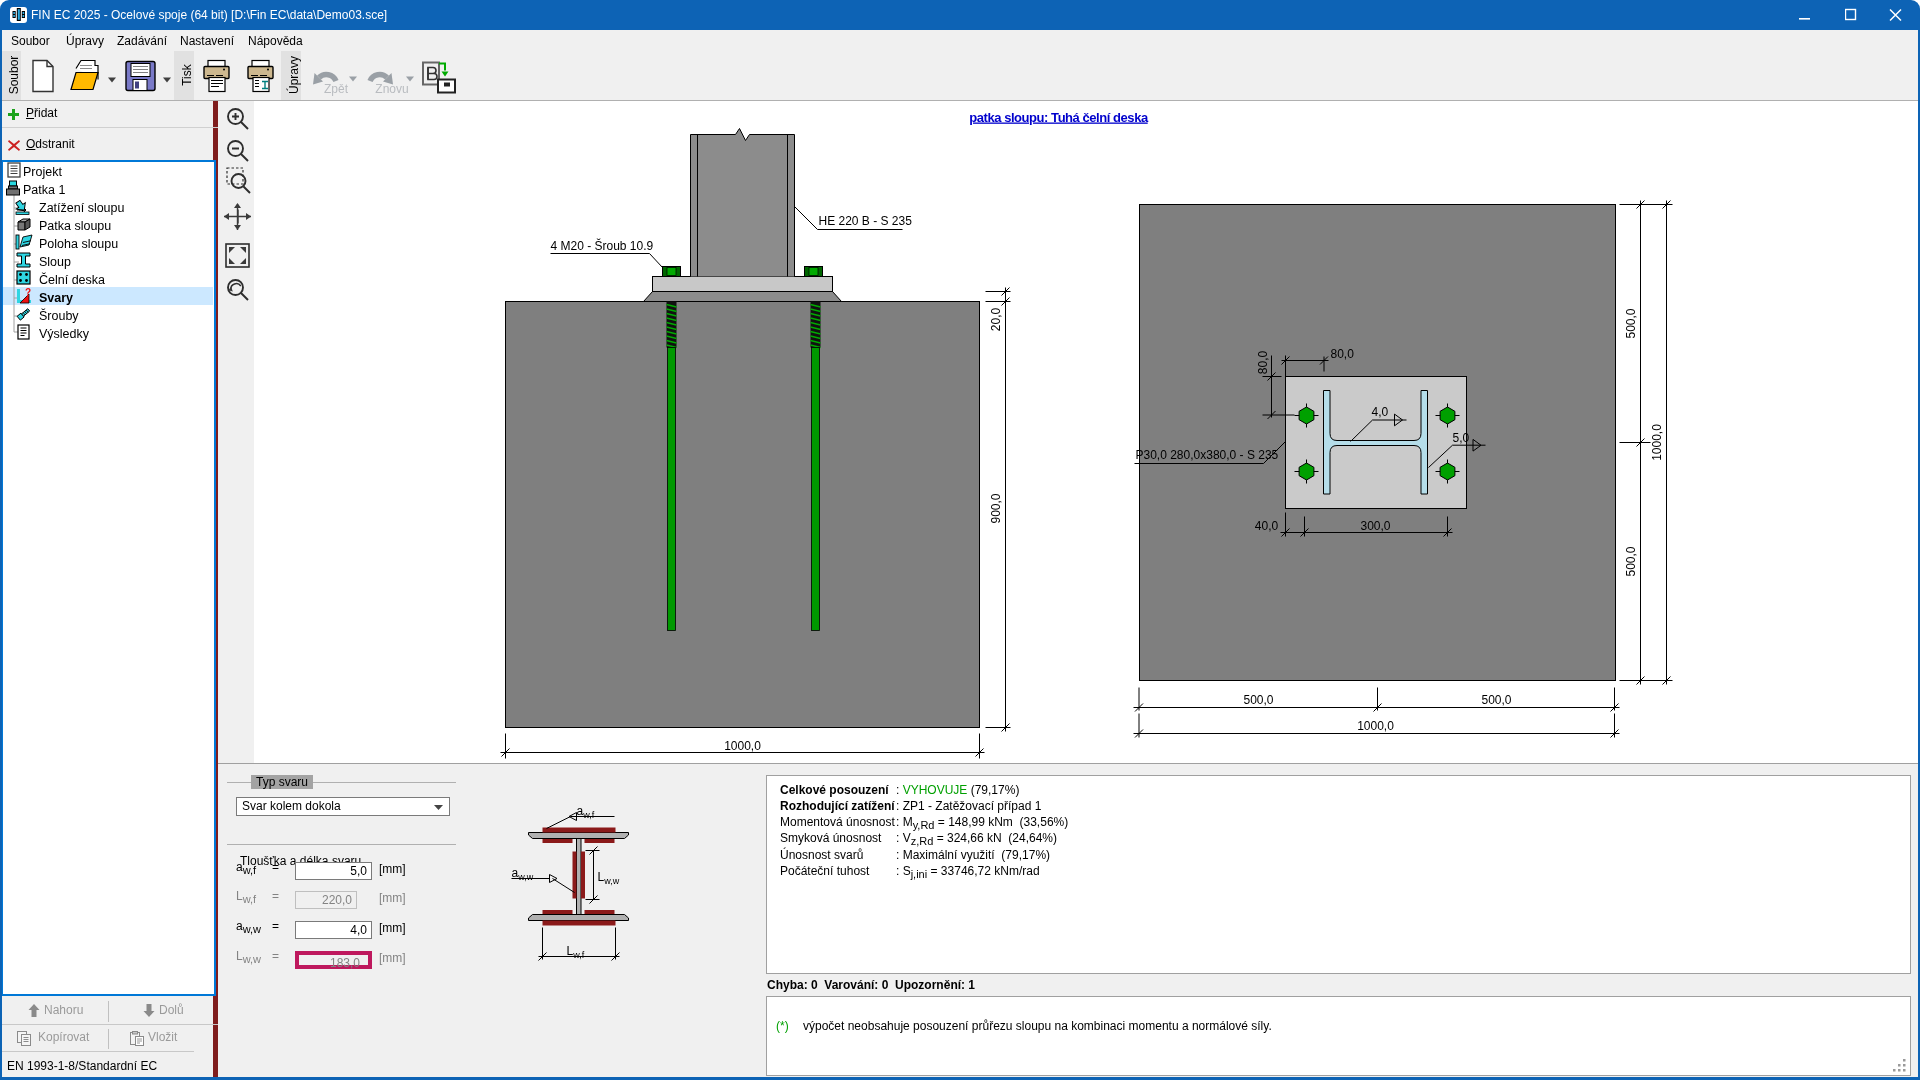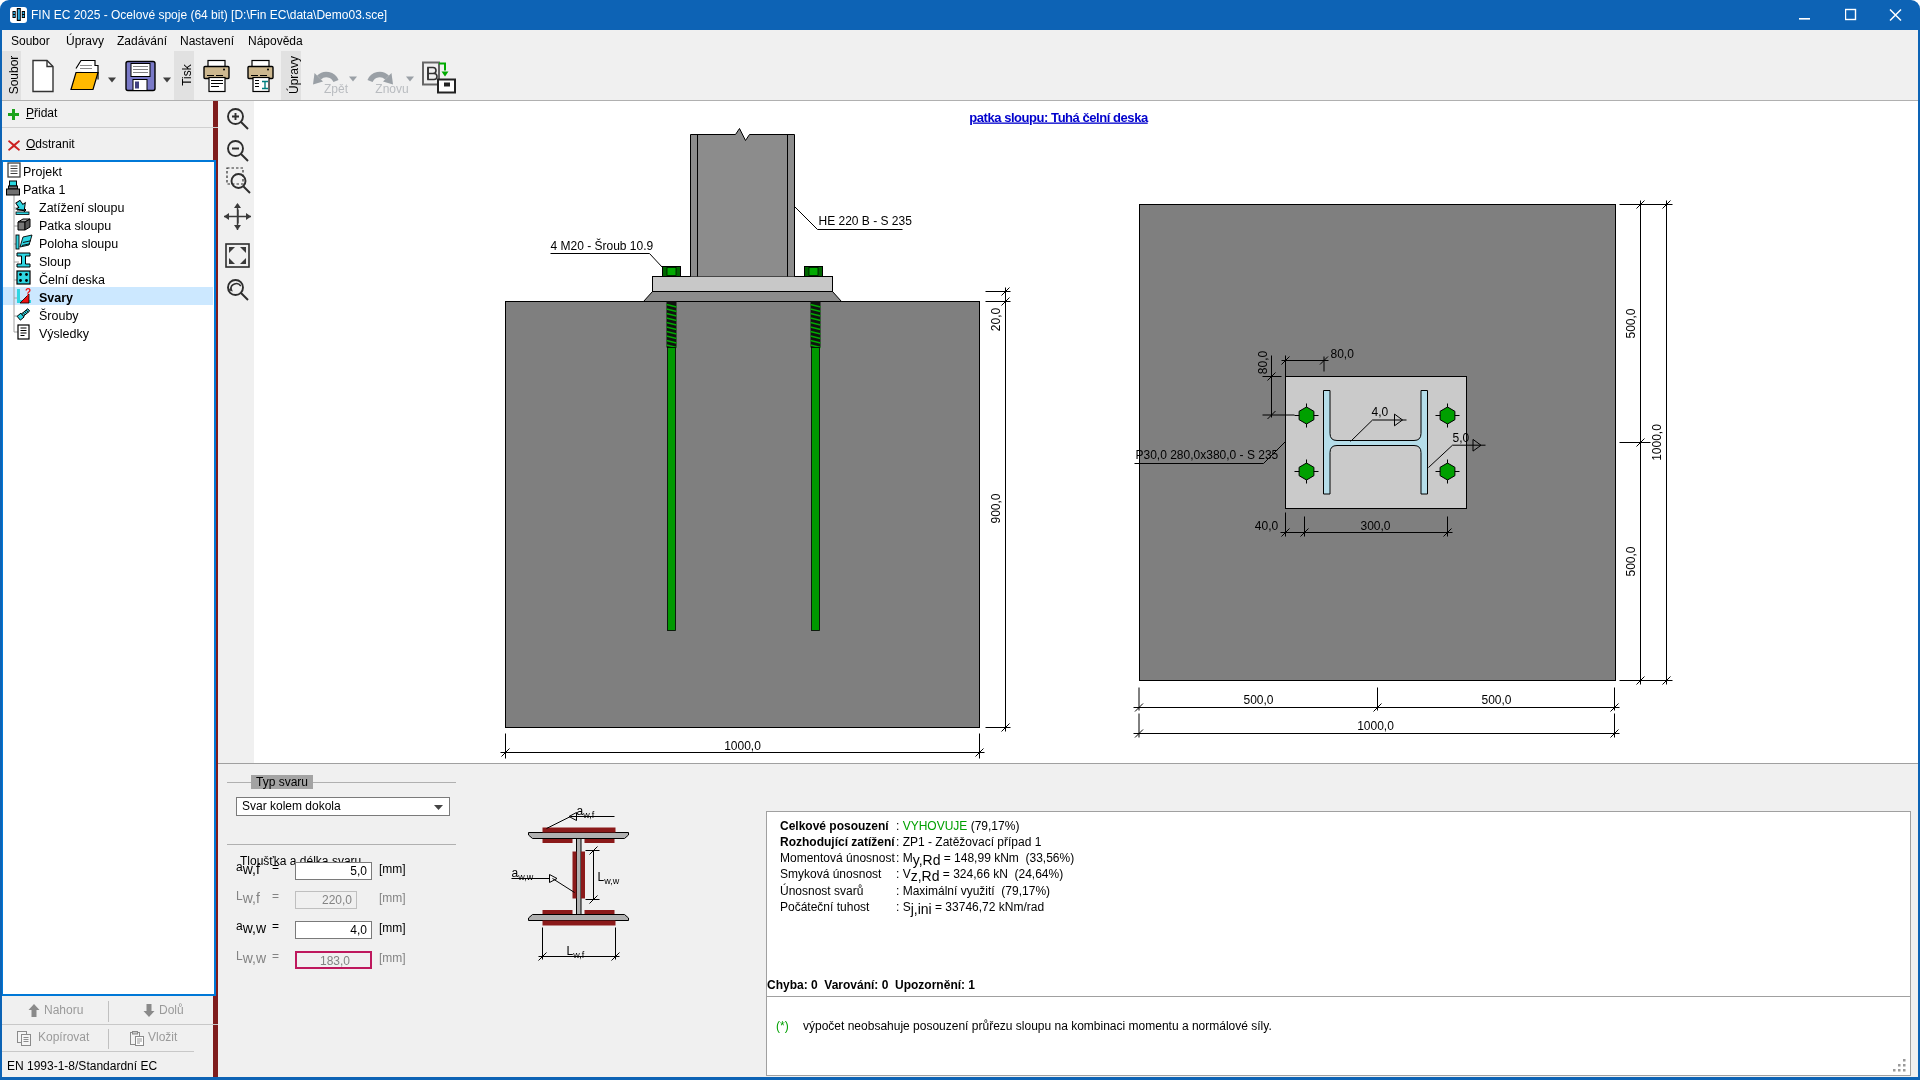--- a/index.html
+++ b/index.html
@@ -14,22 +14,22 @@
 .vstrip span{position:absolute;transform:rotate(-90deg);transform-origin:center;font-size:12px;white-space:nowrap;}
 #leftpanel{position:absolute;left:0;top:101px;width:218px;height:976px;background:#f0f0f0;border-right:5px solid #7f1d1d;}
 .lbtn{position:absolute;left:0;width:218px;font-size:12px;color:#000;}
 #tree{position:absolute;left:1px;top:59px;width:215px;height:836px;background:#fff;border:2px solid #0078d7;}
 .trow{position:absolute;left:0;width:210px;height:18px;font-size:12.5px;color:#000;line-height:18px;}
 #zoomstrip{position:absolute;left:218px;top:101px;width:36px;height:662px;background:#f0f0f0;}
 #drawarea{position:absolute;left:254px;top:101px;width:1664px;height:662px;background:#fff;}
 #bottompanel{position:absolute;left:218px;top:763px;width:1700px;height:314px;background:#f0f0f0;border-top:1px solid #a0a0a0;}
 .grouplabel{position:absolute;font-size:12px;color:#000;}
 .inlabel{position:absolute;font-size:12px;color:#000;}
-sub{font-size:14px;}
-#resultsbox{position:absolute;left:548px;top:11px;width:1145px;height:199px;background:#fff;border:1px solid #a0a0a0;font-size:12px;margin-top:36px;}
+sub{font-size:11px;}
+#resultsbox{position:absolute;left:548px;top:11px;width:1145px;height:199px;background:#fff;border:1px solid #a0a0a0;font-size:12px;}
 .rrow{position:absolute;left:13px;height:16px;white-space:nowrap;}
 .rv{position:absolute;left:116px;white-space:nowrap;}
 #notebox{position:absolute;left:548px;top:232px;width:1145px;height:80px;background:#fff;border:1px solid #a0a0a0;font-size:12px;}
 </style></head>
 <body>
 <div id="win">
 <div style="position:absolute;left:0;top:30px;width:2px;height:1050px;background:#0d63b5;z-index:50"></div>
 <div style="position:absolute;left:1918px;top:30px;width:2px;height:1050px;background:#0d63b5;z-index:50"></div>
 <div style="position:absolute;left:0;top:1077px;width:1920px;height:3px;background:#0d63b5;z-index:50"></div>
 <div id="titlebar">
@@ -444,21 +444,21 @@
 <div class="inlabel" style="left:18px;top:125px;color:#838383">L<sub>w,f</sub></div>
 <div class="inlabel" style="left:54px;top:125px;color:#838383">=</div>
 <div style="position:absolute;left:77px;top:127px;width:62px;height:18px;background:#f0f0f0;border:1px solid #bfbfbf;font-size:12px;line-height:16px;text-align:right;padding-right:4px;color:#838383">220,0</div>
 <div class="inlabel" style="left:161px;top:127px;color:#838383">[mm]</div>
 <div class="inlabel" style="left:18px;top:155px">a<sub>w,w</sub></div>
 <div class="inlabel" style="left:54px;top:155px">=</div>
 <div style="position:absolute;left:77px;top:157px;width:77px;height:18px;background:#fff;border:1px solid #7a7a7a;font-size:12px;line-height:16px;text-align:right;padding-right:4px">4,0</div>
 <div class="inlabel" style="left:161px;top:157px">[mm]</div>
 <div class="inlabel" style="left:18px;top:185px;color:#838383">L<sub>w,w</sub></div>
 <div class="inlabel" style="left:54px;top:185px;color:#838383">=</div>
-<div style="position:absolute;left:77px;top:187px;width:77px;height:18px;background:#f0f0f0;border:2px solid #be185d;font-size:12px;line-height:16px;text-align:right;padding-right:20px;color:#838383">183,0</div>
+<div style="position:absolute;left:77px;top:187px;width:77px;height:18px;background:#f0f0f0;border:4px solid #be185d;font-size:12px;line-height:16px;text-align:right;padding-right:8px;color:#838383">183,0</div>
 <div class="inlabel" style="left:161px;top:187px;color:#838383">[mm]</div>
 <div id="resultsbox">
 <div class="rrow" style="top:7px"><b>Celkové posouzení</b><span class="rv">: <span style="color:#00a000">VYHOVUJE</span> (79,17%)</span></div>
 <div class="rrow" style="top:23px"><b>Rozhodující zatížení</b><span class="rv">: ZP1 - Zatěžovací případ 1</span></div>
 <div class="rrow" style="top:39px"><span>Momentová únosnost</span><span class="rv">: M<sub>y,Rd</sub> = 148,99 kNm&nbsp; (33,56%)</span></div>
 <div class="rrow" style="top:55px"><span>Smyková únosnost</span><span class="rv">: V<sub>z,Rd</sub> = 324,66 kN&nbsp; (24,64%)</span></div>
 <div class="rrow" style="top:72px"><span>Únosnost svarů</span><span class="rv">: Maximální využití&nbsp; (79,17%)</span></div>
 <div class="rrow" style="top:88px"><span>Počáteční tuhost</span><span class="rv">: S<sub>j,ini</sub> = 33746,72 kNm/rad</span></div>
 </div>
 <div style="position:absolute;left:549px;top:214px;font-size:12px;font-weight:bold">Chyba: 0&nbsp; Varování: 0&nbsp; Upozornění: 1</div>

